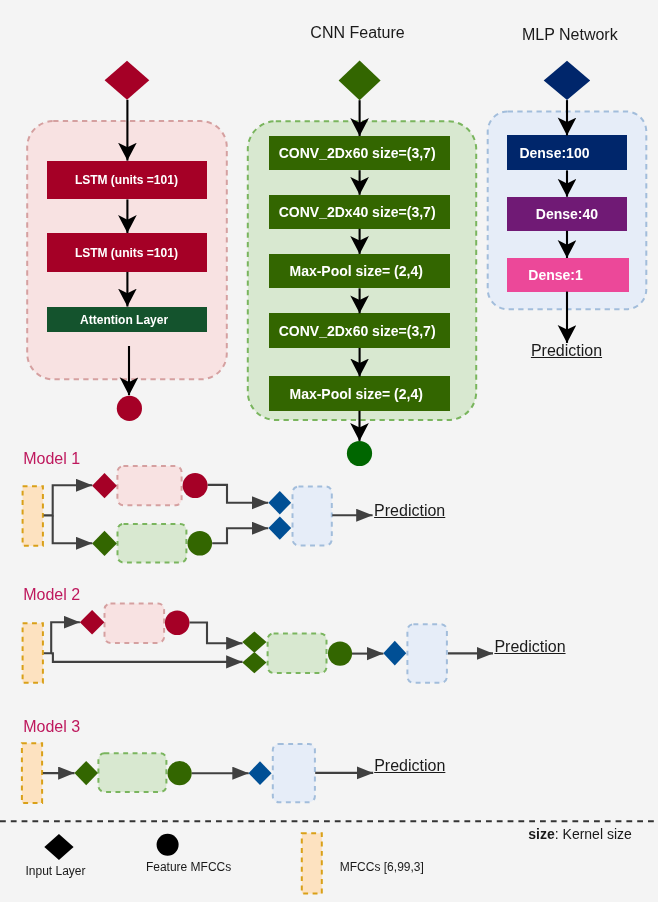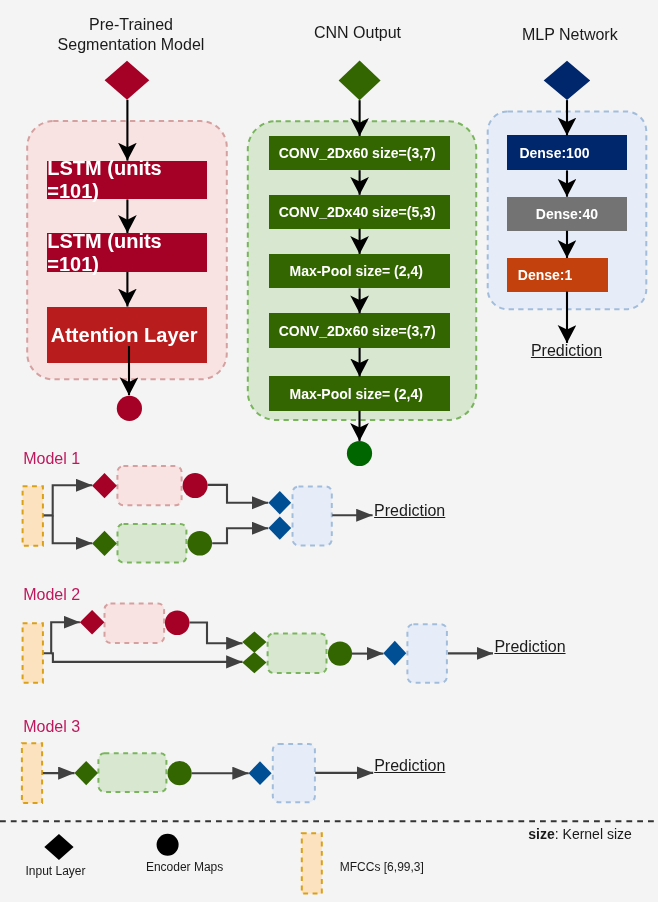--- a/index.html
+++ b/index.html
@@ -2,87 +2,83 @@
 <html><head>
 <meta charset="utf-8">
 <title>Model Architecture Diagram</title>
 <style>
   html,body{margin:0;padding:0;background:#f4f4f4;}
   body{width:658px;height:902px;font-family:"Liberation Sans",sans-serif;overflow:hidden;}
   #root{position:relative;width:658px;height:902px;background:#f4f4f4;will-change:transform;}
   .col-title{position:absolute;font-size:16px;color:#1a1a1a;text-align:center;line-height:20.1px;}
   .blk{position:absolute;display:flex;align-items:center;justify-content:center;
        color:#ffffff;font-weight:bold;font-size:14px;box-sizing:border-box;}
-  .blk.f16{font-size:20px;}
+  .blk.f16{font-size:12px;}
   .blk.shl{padding-right:25px;}
   .blk.shc{padding-right:0px;}
   .plain{position:absolute;font-size:16px;color:#1a1a1a;white-space:nowrap;text-decoration:underline;}
   svg.ov{position:absolute;left:0;top:0;width:658px;height:902px;overflow:visible;}
   .model-label{position:absolute;font-size:16px;color:#be185d;white-space:nowrap;}
   .legend-text{position:absolute;font-size:12px;color:#1a1a1a;line-height:17.5px;white-space:nowrap;}
   .note{position:absolute;font-size:14px;color:#1a1a1a;white-space:nowrap;}
   .note b{font-weight:bold;}
 </style>
 </head>
 <body>
 
 <div id="root">
 
-<div class="col-title" style="left:10px;top:14.6px;width:242px;">
-  <div>Pre-Trained</div>
-  <div>Segmentation Model</div>
-</div>
 
 <svg class="ov" viewBox="0 0 658 902">
   <rect x="27.2" y="121.1" width="199.6" height="258.2" rx="26" ry="26" fill="#f8e2e2" stroke="#d5a0a0" stroke-width="2" stroke-dasharray="5.3 4.3"></rect>
   <rect x="247.8" y="121.2" width="228.4" height="298.8" rx="28" ry="28" fill="#d8e8d0" stroke="#7ab55e" stroke-width="2" stroke-dasharray="5.3 4.3"></rect>
   <rect x="487.7" y="111.5" width="158.6" height="197.8" rx="20" ry="20" fill="#e6edf8" stroke="#a2bddb" stroke-width="2" stroke-dasharray="5.3 4.3"></rect>
 </svg>
 
 <div class="blk f16" style="left:47.3px;top:160.6px;width:160.2px;height:38.8px;background:#a50026;padding-right:2.0px;">
   <span>LSTM (units =101)</span>
 </div>
 <div class="blk f16" style="left:47.3px;top:233.4px;width:160.2px;height:38.5px;background:#a50026;padding-right:2.0px;">
   <span>LSTM (units =101)</span>
 </div>
-<div class="blk f16" style="left:47.3px;top:307.0px;width:160.2px;height:56px;background:#b91c1c;padding-right:6.6px;">
+<div class="blk f16" style="left:47.3px;top:307.0px;width:160.2px;height:25px;background:#14532d;padding-right:6.6px;">
   <span>Attention Layer</span>
 </div>
 
 <div class="col-title" style="left:242.3px;top:22.6px;width:230.4px;">
-  <div>CNN Output</div>
+  <div>CNN Feature</div>
 </div>
 
 <div class="blk" style="left:269.4px;top:136.0px;width:180.8px;height:34.2px;background:#336600;padding-right:5.3px;">
   <span>CONV_2Dx60 size=(3,7)</span>
 </div>
 <div class="blk" style="left:269.4px;top:194.8px;width:180.8px;height:34.0px;background:#336600;padding-right:5.3px;">
-  <span>CONV_2Dx40 size=(5,3)</span>
+  <span>CONV_2Dx40 size=(3,7)</span>
 </div>
 <div class="blk" style="left:269.4px;top:253.9px;width:180.8px;height:34.4px;background:#336600;padding-right:7.2px;">
   <span>Max-Pool size= (2,4)</span>
 </div>
 <div class="blk" style="left:269.4px;top:313.3px;width:180.8px;height:34.6px;background:#336600;padding-right:5.3px;">
   <span>CONV_2Dx60 size=(3,7)</span>
 </div>
 <div class="blk" style="left:269.4px;top:376.4px;width:180.8px;height:34.4px;background:#336600;padding-right:7.2px;">
   <span>Max-Pool size= (2,4)</span>
 </div>
 
 <div class="col-title" style="left:489.8px;top:25.3px;width:160px;">
   <div>MLP Network</div>
 </div>
 
 <div class="blk shl" style="left:507.0px;top:135.4px;width:119.9px;height:35.0px;background:#00266b;">
   <span>Dense:100</span>
 </div>
-<div class="blk shc" style="left:507.0px;top:196.7px;width:119.9px;height:34.1px;background:#737373;">
+<div class="blk shc" style="left:507.0px;top:196.7px;width:119.9px;height:34.1px;background:#701a75;">
   <span>Dense:40</span>
 </div>
-<div class="blk shl" style="left:507.0px;top:258.0px;width:101px;height:33.6px;background:#c2410c;">
+<div class="blk shl" style="left:507.0px;top:258.0px;width:122px;height:33.6px;background:#ec4899;">
   <span>Dense:1</span>
 </div>
 
 <div class="plain" style="left:530.9px;top:341.8px;">Prediction</div>
 
 <svg class="ov" viewBox="0 0 658 902">
   <defs>
 
     <marker id="ahB" markerWidth="20" markerHeight="20" refX="17.9" refY="9.35" orient="auto" markerUnits="userSpaceOnUse">
       <path d="M0,0 L17.9,9.35 L0,18.7 L4.6,9.35 Z" fill="#000000"></path>
@@ -192,20 +188,20 @@
 
 <div class="note" style="left:528.3px;top:825.6px;">
   <b>size</b><span>: Kernel size</span>
 </div>
 
 <div class="legend-text" style="left:25.5px;top:862.7px;">
   <div>Input Layer</div>
 </div>
 
 <div class="legend-text" style="left:145.9px;top:858.5px;">
-  <div>Encoder Maps</div>
+  <div>Feature MFCCs</div>
 </div>
 
 <div class="legend-text" style="left:339.8px;top:858.6px;">
   <div>MFCCs [6,99,3]</div>
 </div>
 
 </div>
 
 </body></html>

